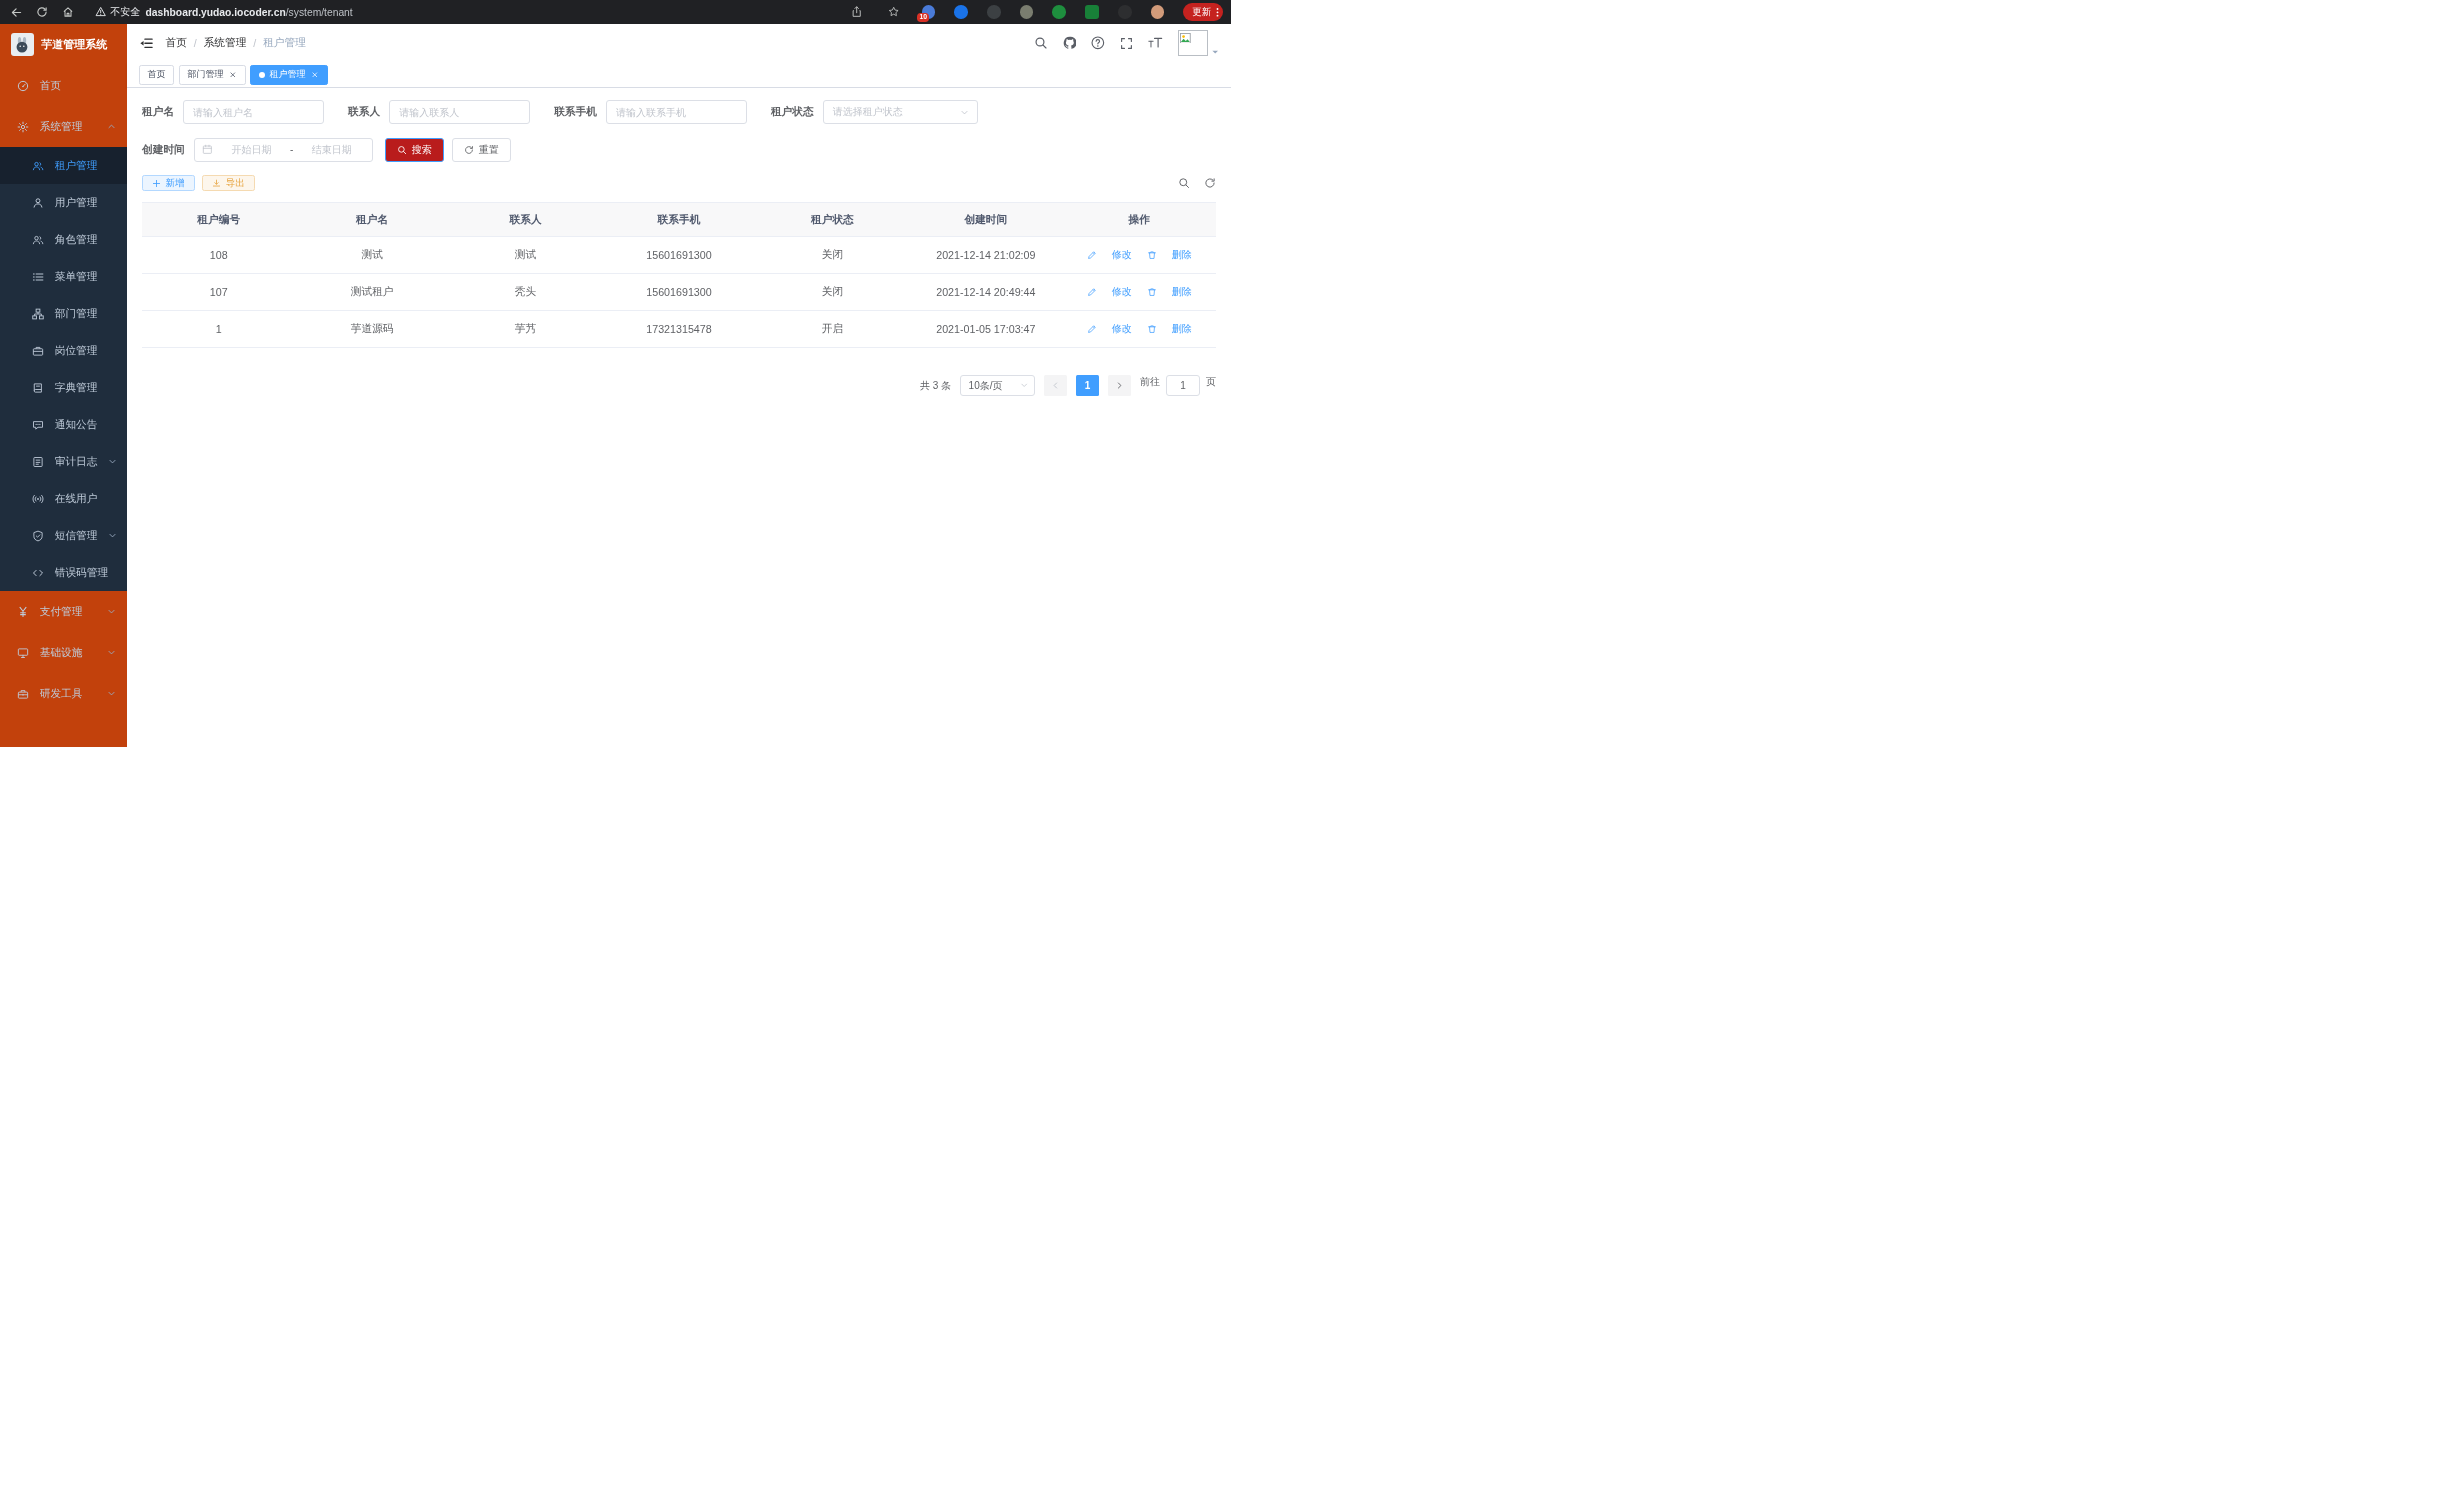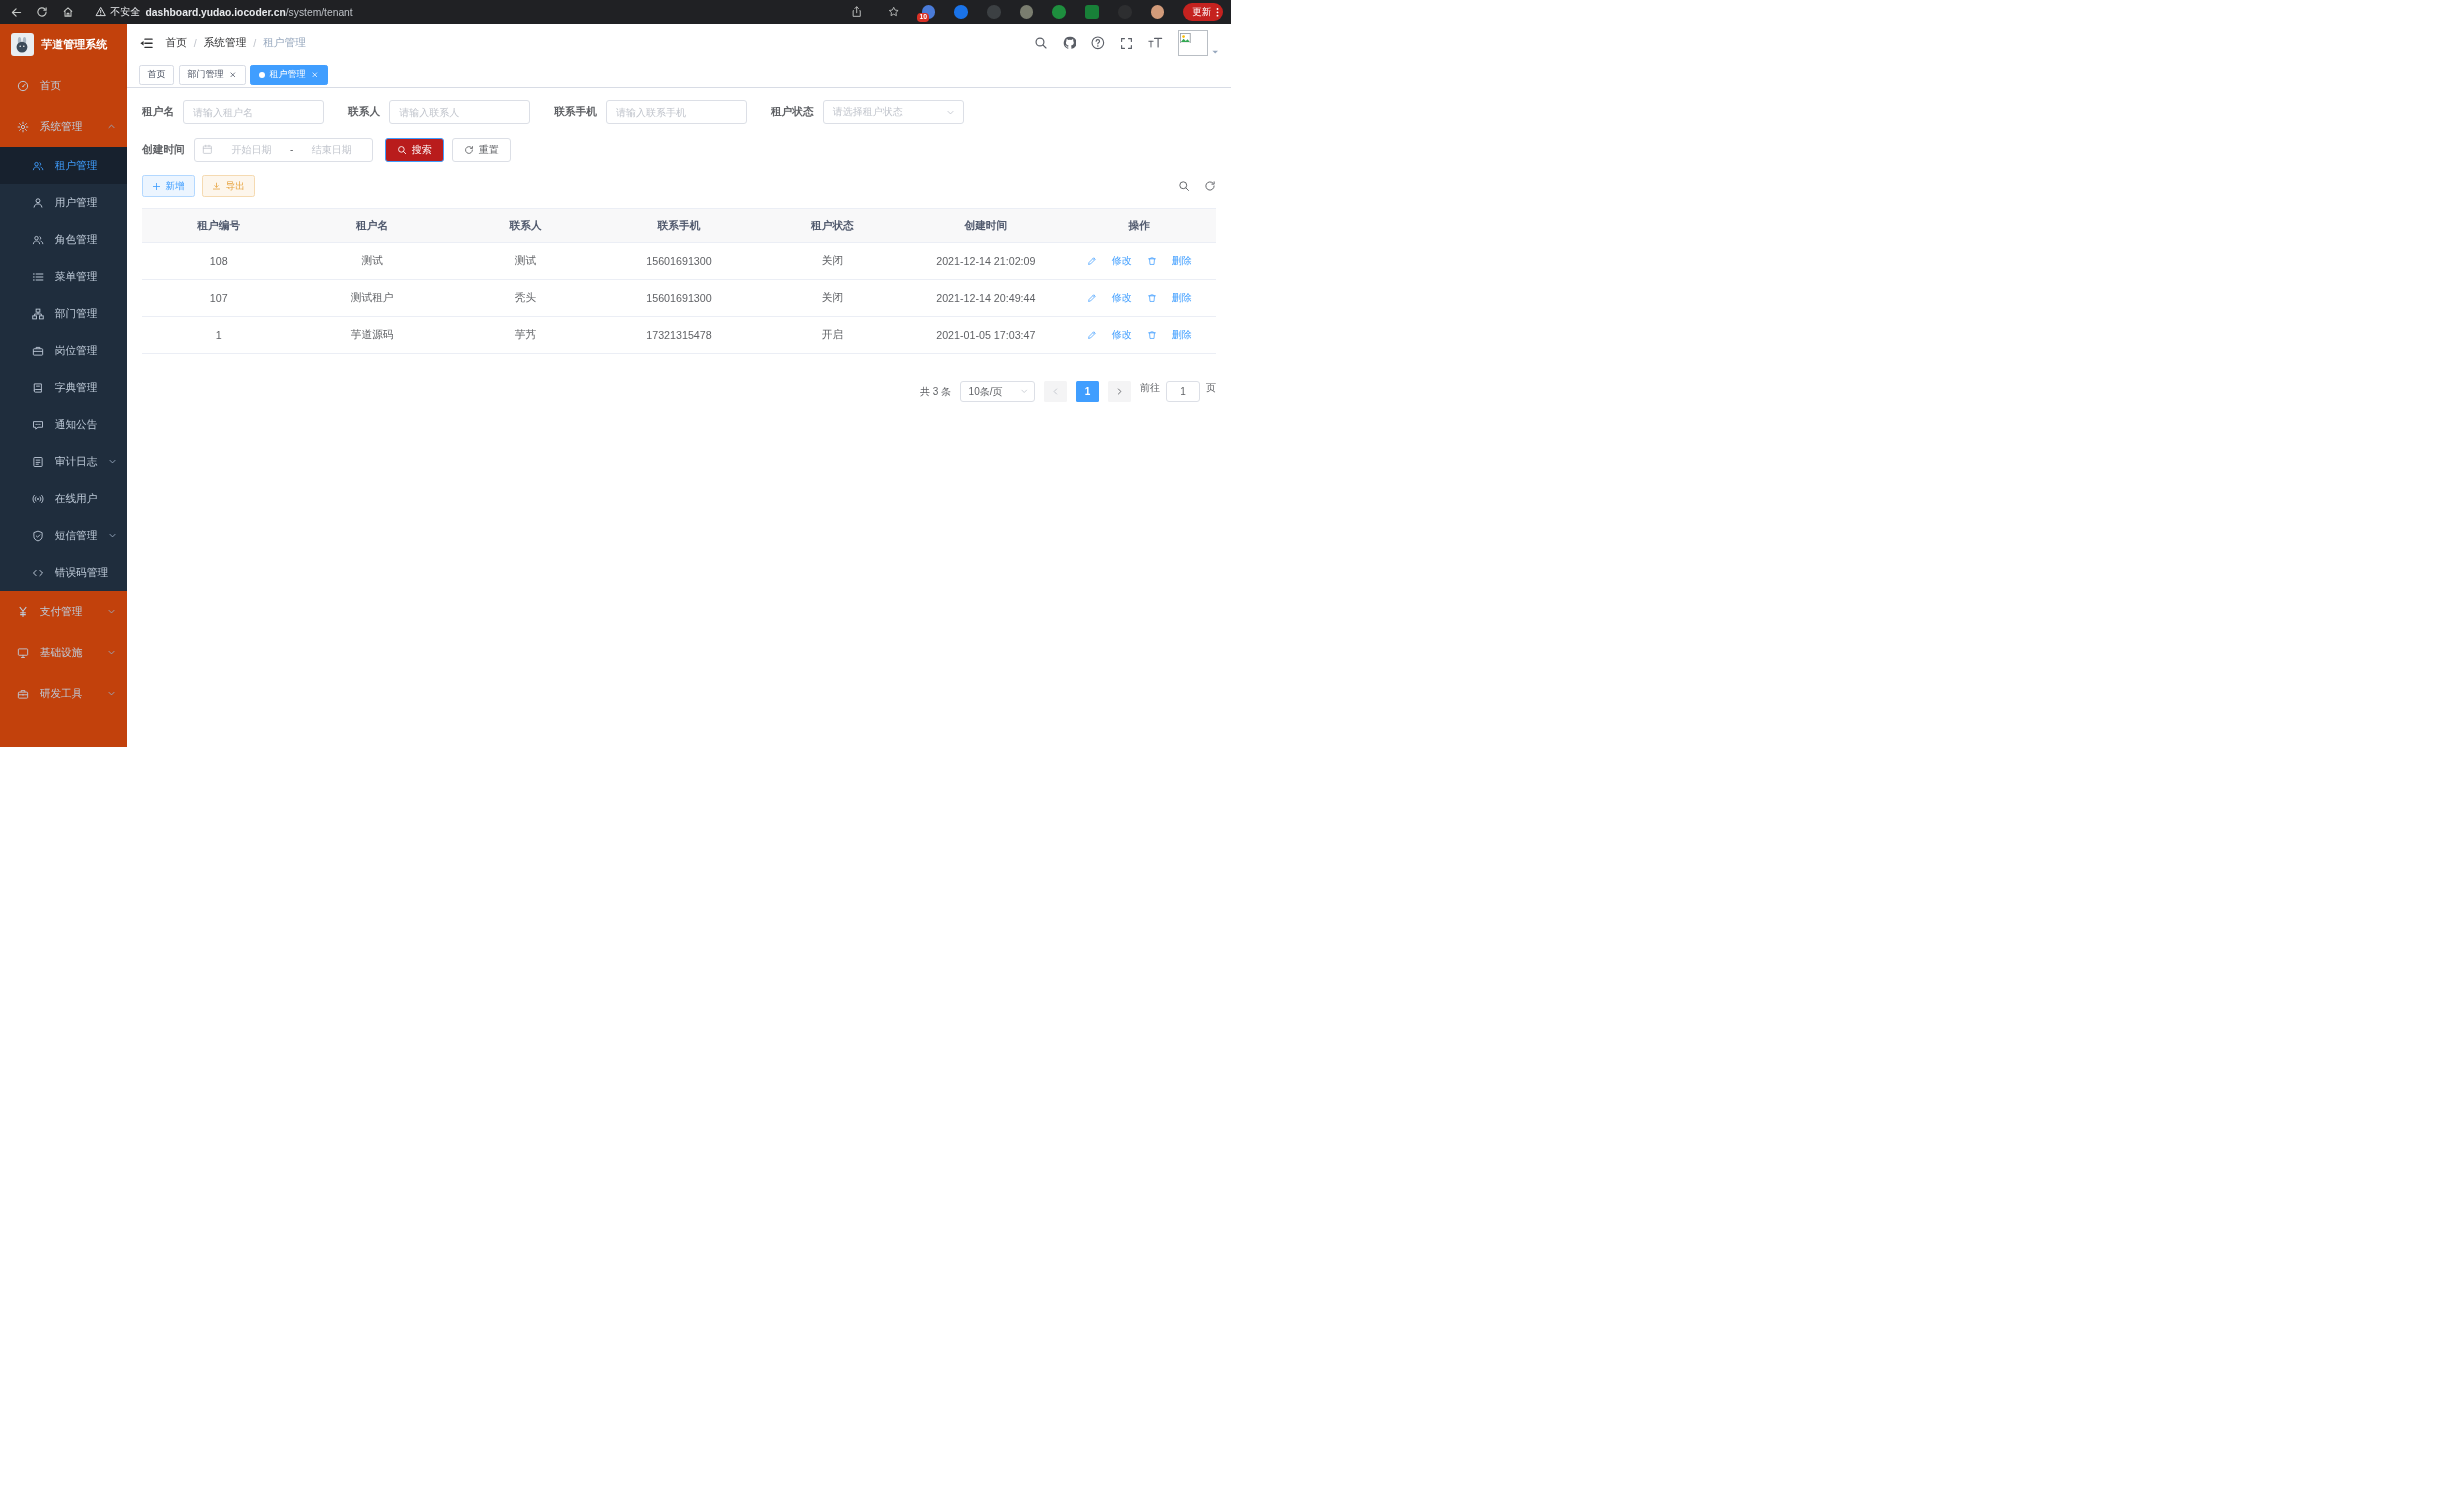--- a/index.html
+++ b/index.html
@@ -57,29 +57,29 @@
   .tag-close { display:flex; align-items:center; border-radius:50%; padding:0.8px; }
 
   .content { flex:1; padding:12px 15px; overflow:auto; background:#fff; }
 
   
   .frow { display:flex; align-items:center; margin-bottom:13.7px; }
   .fitem { display:flex; align-items:center; margin-right:24px; }
   .flabel { font-weight:700; color:#606266; margin-right:9px; white-space:nowrap; }
   .finput { width:141px; height:24px; border:0.8px solid #dcdfe6; border-radius:3px; padding:0 9px; font-size:10px; color:#606266; outline:none; font-family:inherit; }
   .finput::placeholder { color:#c0c4cc; }
-  .fselect { width:141px; height:24px; border:0.8px solid #dcdfe6; border-radius:3px; padding:0 7.6px 0 9px; font-size:10px; color:#c0c4cc; display:flex; align-items:center; justify-content:space-between; cursor:pointer; background:#fff; }
+  .fselect { width:155px; height:24px; border:0.8px solid #dcdfe6; border-radius:3px; padding:0 7.6px 0 9px; font-size:10px; color:#c0c4cc; display:flex; align-items:center; justify-content:space-between; cursor:pointer; background:#fff; }
   .fdate { width:179px; height:24px; border:0.8px solid #dcdfe6; border-radius:3px; padding:0 7.6px; font-size:10px; display:flex; align-items:center; gap:6px; color:#c0c4cc; cursor:pointer; background:#fff; }
   .fdate .dsep { color:#606266; }
   .fdate .dph { flex:1; text-align:center; }
 
   .btn { height:24px; padding:0 11.4px; border-radius:3px; display:inline-flex; align-items:center; gap:4.6px; font-size:10px; cursor:pointer; border:0.8px solid transparent; font-family:inherit; background:#fff; }
   .btn-primary { background:#b91c1c; border-color:#409EFF; color:#fff; }
   .btn-default { border-color:#dcdfe6; color:#606266; }
-  .btn-sm { height:22px; padding:0 9px; font-size:9.5px; border-radius:2.3px; }
+  .btn-sm { height:16px; padding:0 9px; font-size:9.5px; border-radius:2.3px; }
   .btn-plain-primary { background:#ecf5ff; border-color:#b3d8ff; color:#409EFF; }
   .btn-plain-warning { background:#fdf6ec; border-color:#f5dab1; color:#e6a23c; }
 
   .toolbar { display:flex; align-items:center; gap:7.6px; margin-bottom:10.7px; }
   .tool-right { margin-left:auto; display:flex; align-items:center; gap:13.7px; color:#606266; }
   .tico { cursor:pointer; display:flex; }
 
   
   table.grid { width:100%; border-collapse:collapse; table-layout:fixed; font-size:10.7px; color:#606266; }
   table.grid th { background:#f8f8f9; font-weight:700; color:#515a6e; height:34px; border-top:0.8px solid #ebeef5; border-bottom:0.8px solid #ebeef5; text-align:center; }

